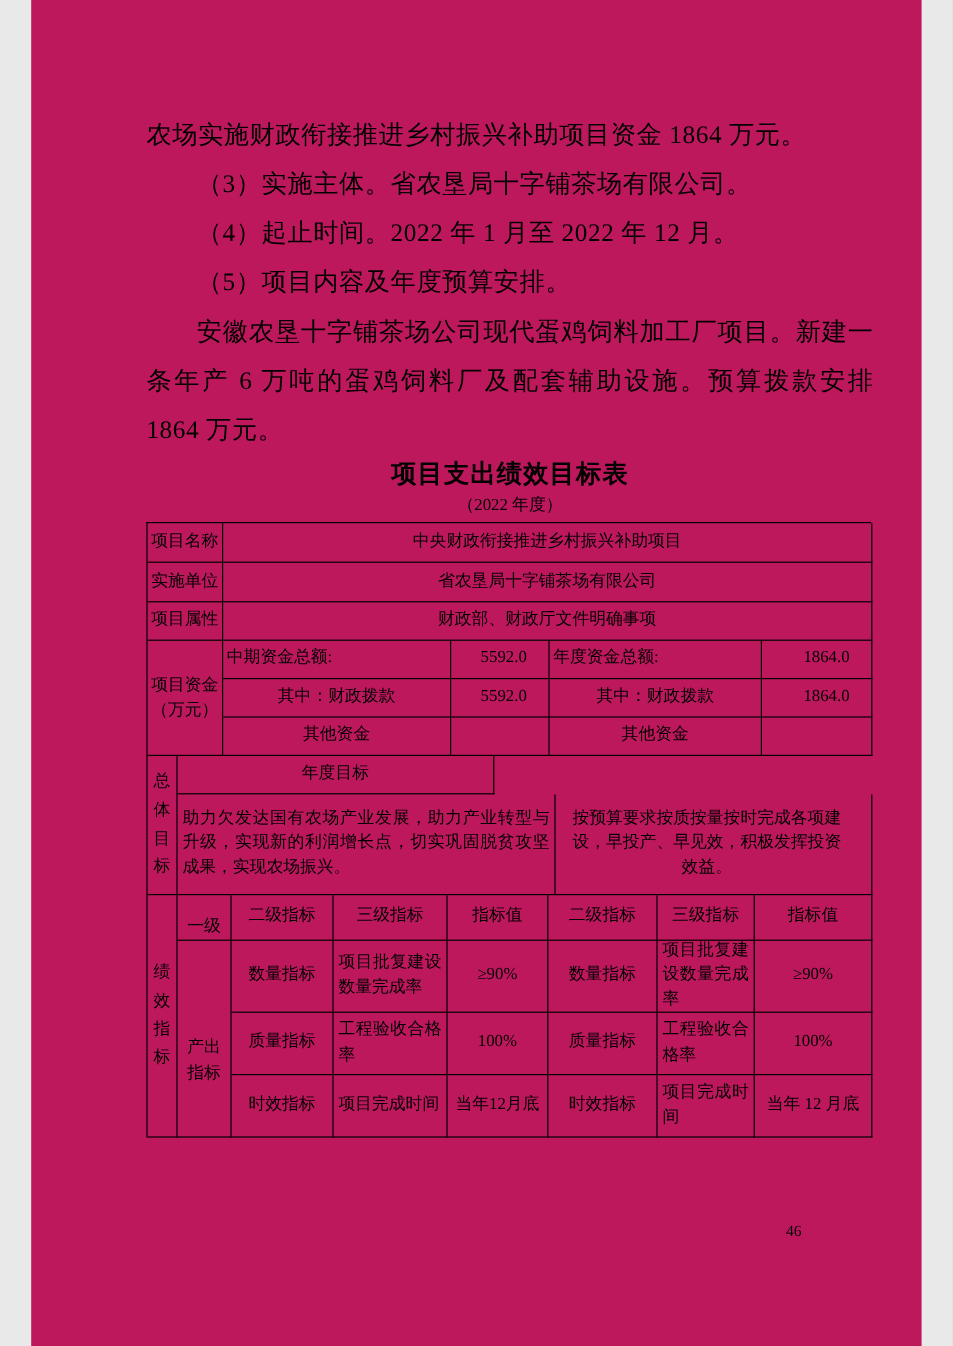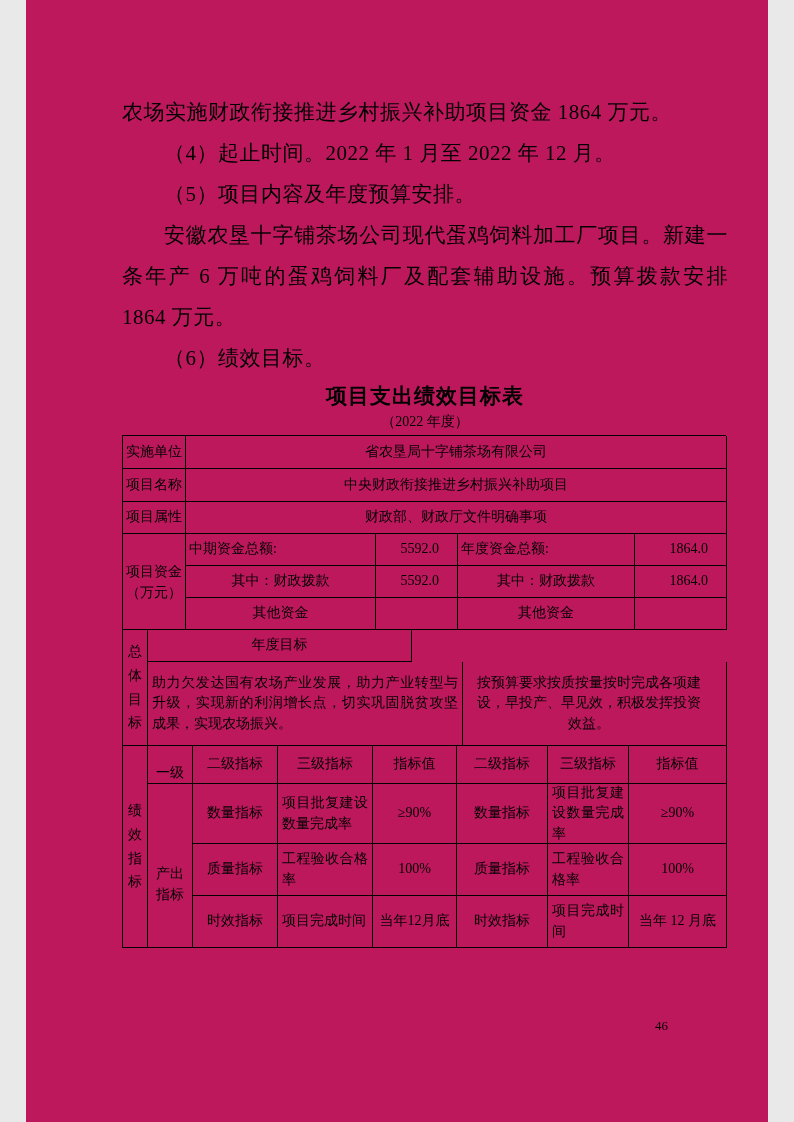--- a/index.html
+++ b/index.html
@@ -86,37 +86,37 @@
     top:1018px; right:100px;
     font-size:13px;
   }
 </style>
 </head>
 <body>
 
 <div class="page">
   <div class="doc">
     <p>农场实施财政衔接推进乡村振兴补助项目资金 1864 万元。</p>
+    <p class="pind">（3）实施主体。省农垦局十字铺茶场有限公司。</p>
     <p class="pind">（4）起止时间。2022 年 1 月至 2022 年 12 月。</p>
     <p class="pind">（5）项目内容及年度预算安排。</p>
     <p class="pind">安徽农垦十字铺茶场公司现代蛋鸡饲料加工厂项目。新建一条年产 6 万吨的蛋鸡饲料厂及配套辅助设施。预算拨款安排 1864 万元。</p>
-    <p class="pind">（6）绩效目标。</p>
 
     <div class="tbl-title">项目支出绩效目标表</div>
     <div class="tbl-sub">（2022 年度）</div>
 
     <div class="ptable">
 
+      <div class="tr">
+        <div class="td w63 h33">项目名称</div>
+        <div class="td w541 h33">中央财政衔接推进乡村振兴补助项目</div>
+      </div>
       <div class="tr">
         <div class="td w63 h33">实施单位</div>
         <div class="td w541 h33">省农垦局十字铺茶场有限公司</div>
-      </div>
-      <div class="tr">
-        <div class="td w63 h33">项目名称</div>
-        <div class="td w541 h33">中央财政衔接推进乡村振兴补助项目</div>
       </div>
       <div class="tr">
         <div class="td w63 h32">项目属性</div>
         <div class="td w541 h32">财政部、财政厅文件明确事项</div>
       </div>
 
       <div class="group">
         <div class="td w63">
           <span class="w4em">项目资金（万元）</span>
         </div>

